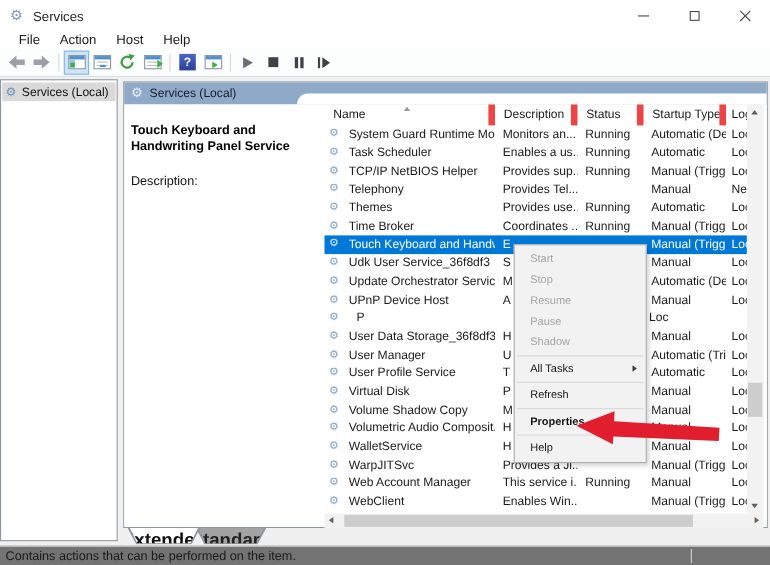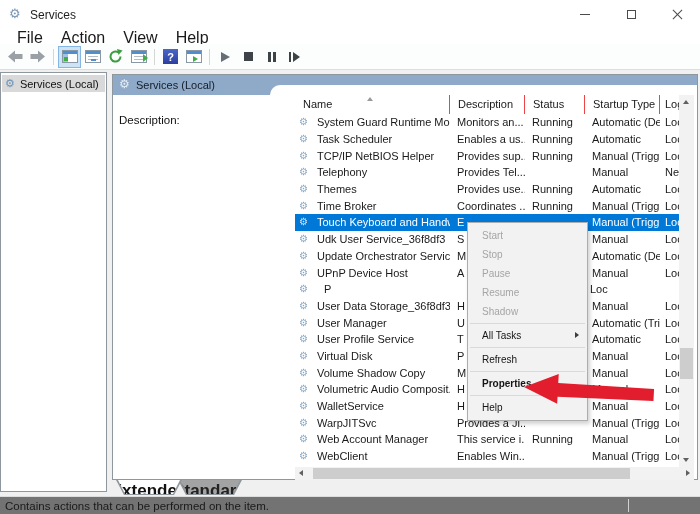--- a/index.html
+++ b/index.html
@@ -13,21 +13,21 @@
   .title-text { position:absolute; left:30px; top:8px; font-size:12px; color:#1f1f1f; }
   .win-btns { position:absolute; right:0; top:0; display:flex; height:28px; }
   .win-btn { width:46px; height:28px; display:flex; align-items:center; justify-content:center; }
   .glyph-min { width:10px; height:1px; background:#4a4a4a; }
   .glyph-max { width:9px; height:9px; border:1px solid #4a4a4a; }
   .glyph-close { position:relative; width:11px; height:11px; }
   .glyph-close::before,.glyph-close::after { content:""; position:absolute; left:-1px; top:5px; width:13px; height:1px; background:#4a4a4a; }
   .glyph-close::before { transform:rotate(45deg); } .glyph-close::after { transform:rotate(-45deg); }
 
   
-  .menubar { position:absolute; top:28px; left:0; right:0; height:16px; background:#fff; display:flex; padding-left:8px; font-size:16px; color:#1a1a1a; }
+  .menubar { position:absolute; top:28px; left:0; right:0; height:16px; background:#fff; display:flex; padding-left:8px; font-size:12px; color:#1a1a1a; }
   .menu-item { padding:1px 9px 0 9px; }
 
   
   .toolbar { position:absolute; top:44px; left:0; right:0; height:26px; background:#fcfdfd; border-bottom:1px solid #d9e0e4; display:flex; align-items:center; padding-left:3px; }
   .tb-btn { width:23px; height:22px; display:flex; align-items:center; justify-content:center; flex:none; }
   .tb-btn.pressed { background:#cde4f7; border:1px solid #86b7e4; }
   .tb-sep { width:1px; height:16px; background:#d6d6d6; margin:0 4px; flex:none; }
   .winicon { position:relative; width:16px; height:13px; border:1px solid #8a97a5; background:#fff; }
   .winicon .bar { position:absolute; top:0; left:0; right:0; height:3px; background:#4f8fd0; }
   .winicon .lpane { position:absolute; top:3px; left:0; width:5px; bottom:0; background:#9dc3e6; }
@@ -58,21 +58,21 @@
   .mmc-hicon { position:absolute; left:6px; top:2px; font-size:12px; color:#e4ecf5; z-index:2; }
   .mmc-htext { position:absolute; left:23px; top:4px; font-size:11px; color:#141e2a; z-index:2; }
 
   .desc-pane { position:absolute; left:0; top:20px; width:182px; bottom:0; background:#fff; }
   .desc-title { margin:17px 7px 0 6px; font-size:11.5px; font-weight:bold; line-height:14px; color:#000; }
   .desc-label { margin:19px 7px 0 6px; font-size:11.5px; color:#111; }
   .desc-text { margin:0 7px 0 6px; font-size:11.5px; line-height:15px; color:#111; }
 
   .list-pane { position:absolute; left:182px; top:20px; right:0; bottom:0; background:#fff; }
   .lv-header { position:absolute; top:0; left:0; width:384px; height:19px; display:grid; grid-template-columns:155px 75px 60px 75px 1fr; font-size:11px; color:#1a1a1a; }
-  .lv-header span { padding:3px 0 0 8px; border-right:1px solid #ef4444; overflow:hidden; white-space:nowrap; }
+  .lv-header span { padding:3px 0 0 8px; border-right:6px solid #ef4444; overflow:hidden; white-space:nowrap; }
   .lv-header span:last-child { border-right:none; padding-left:5px; }
   .sort-up { position:absolute; left:72px; top:2px; width:0; height:0; border-left:3.5px solid transparent; border-right:3.5px solid transparent; border-bottom:4px solid #9a9a9a; }
   .lv-rows { position:absolute; top:19px; left:0; width:384px; }
   .lv-row { height:16.7px; display:grid; grid-template-columns:22px 133px 75px 60px 75px 1fr; align-items:center; font-size:11px; color:#1a1a1a; }
   .lv-row .gear { padding-left:4px; font-size:10px; color:#87a7c5; line-height:10px; }
   .lv-row div { overflow:hidden; white-space:nowrap; }
   .lv-row .cd,.lv-row .cs,.lv-row .ct { padding-left:7px; }
   .lv-row .cl { padding-left:5px; }
   .lv-row.selected { background:#0078d7; color:#fff; }
   .lv-row.selected .gear { color:#d6e4f2; }
@@ -129,21 +129,21 @@
         </div>
       <div class="win-btn">
           <span class="glyph-close"></span>
         </div>
     </div>
   </div>
 
   <div class="menubar">
     <span class="menu-item">File</span>
     <span class="menu-item">Action</span>
-    <span class="menu-item">View</span>
+    <span class="menu-item">Host</span>
     <span class="menu-item">Help</span>
   </div>
 
   <div class="toolbar">
     <div class="tb-btn">
       <svg width="16" height="13">
           <path d="M8 0.5 L1 6.5 L8 12.5 L8 9 L15.5 9 L15.5 4 L8 4 Z" fill="#9aa0a6"></path>
         </svg>
     </div>
     <div class="tb-btn">
@@ -222,20 +222,21 @@
     </div>
 
     <div class="right-panel">
       <div class="mmc-header">
         <span class="mmc-hicon">⚙</span>
         <span class="mmc-htext">Services (Local)</span>
         <span class="mmc-curve"></span>
       </div>
 
       <div class="desc-pane">
+        <div class="desc-title">Touch Keyboard and Handwriting Panel Service</div>
         <div class="desc-label">Description:</div>
       </div>
 
       <div class="list-pane">
         <div class="lv-header">
           <span>Name</span>
           <span>Description</span>
           <span>Status</span>
           <span>Startup Type</span>
           <span>Log</span>
@@ -458,22 +459,22 @@
   </div>
 
   <div class="statusbar">
     <span class="status-text">Contains actions that can be performed on the item.</span>
     <span class="status-div"></span>
   </div>
 
   <div class="context-menu">
       <div class="cm-item disabled">Start</div>
       <div class="cm-item disabled">Stop</div>
+      <div class="cm-item disabled">Resume</div>
       <div class="cm-item disabled">Pause</div>
-      <div class="cm-item disabled">Resume</div>
       <div class="cm-item disabled">Shadow</div>
       <div class="cm-sep"></div>
       <div class="cm-item">All Tasks<span class="cm-sub"></span></div>
       <div class="cm-sep"></div>
       <div class="cm-item">Refresh</div>
       <div class="cm-sep"></div>
       <div class="cm-item bold">Properties</div>
       <div class="cm-sep"></div>
       <div class="cm-item">Help</div>
     </div>

